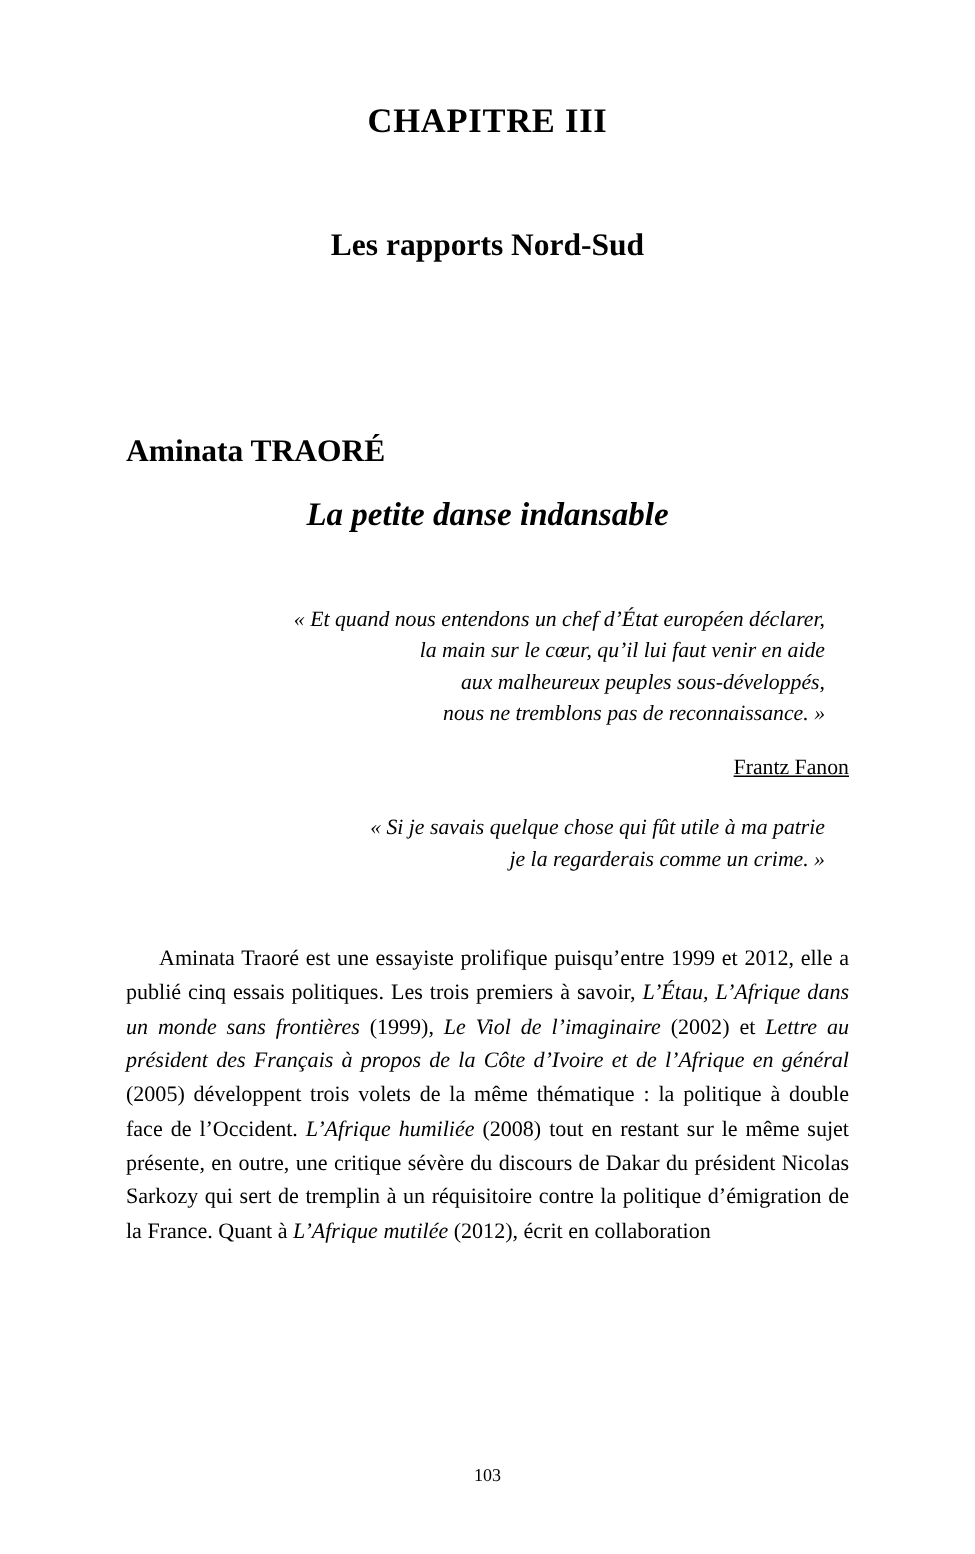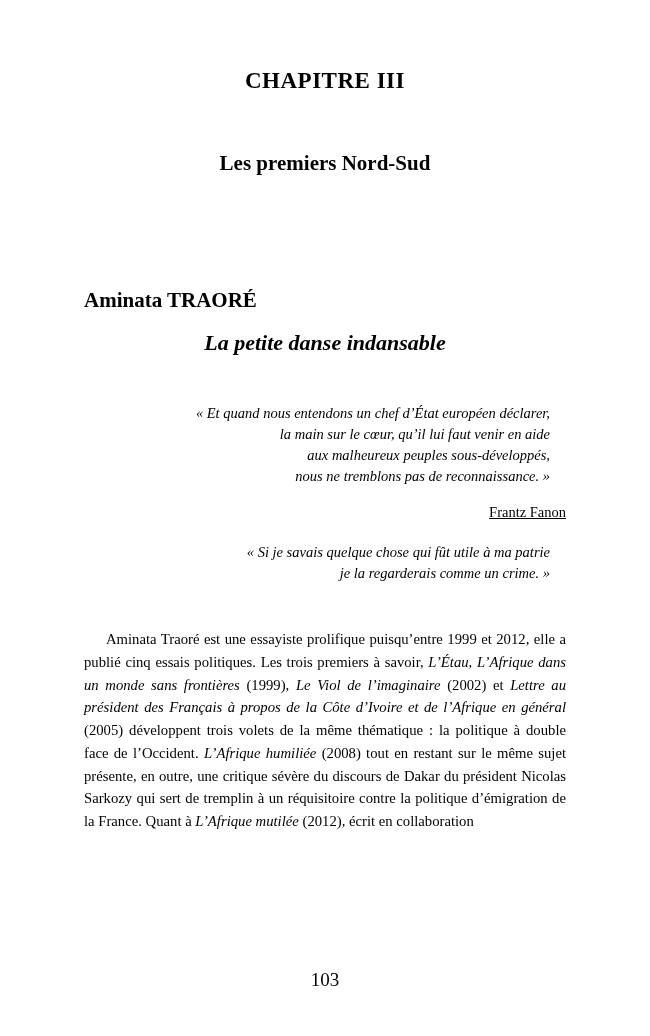--- a/index.html
+++ b/index.html
@@ -81,31 +81,31 @@
   }
   .body-text i {
     font-style: italic;
   }
   .page-number {
     position: absolute;
     left: 0;
     right: 0;
     bottom: 45px;
     text-align: center;
-    font-size: 19px;
+    font-size: 12px;
   }
 </style>
 </head>
 <body>
 
 <div class="page">
 
   <h1 class="chapter-title">CHAPITRE III</h1>
 
-  <h2 class="chapter-subtitle">Les premiers Nord-Sud</h2>
+  <h2 class="chapter-subtitle">Les rapports Nord-Sud</h2>
 
   <h3 class="author-name">Aminata TRAORÉ</h3>
 
   <h4 class="work-title">La petite danse indansable</h4>
 
   <div class="quote-block">
     <p class="quote">
       <span class="quote-line">« Et quand nous entendons un chef d’État européen déclarer,</span>
       <span class="quote-line">la main sur le cœur, qu’il lui faut venir en aide</span>
       <span class="quote-line">aux malheureux peuples sous-développés,</span>

